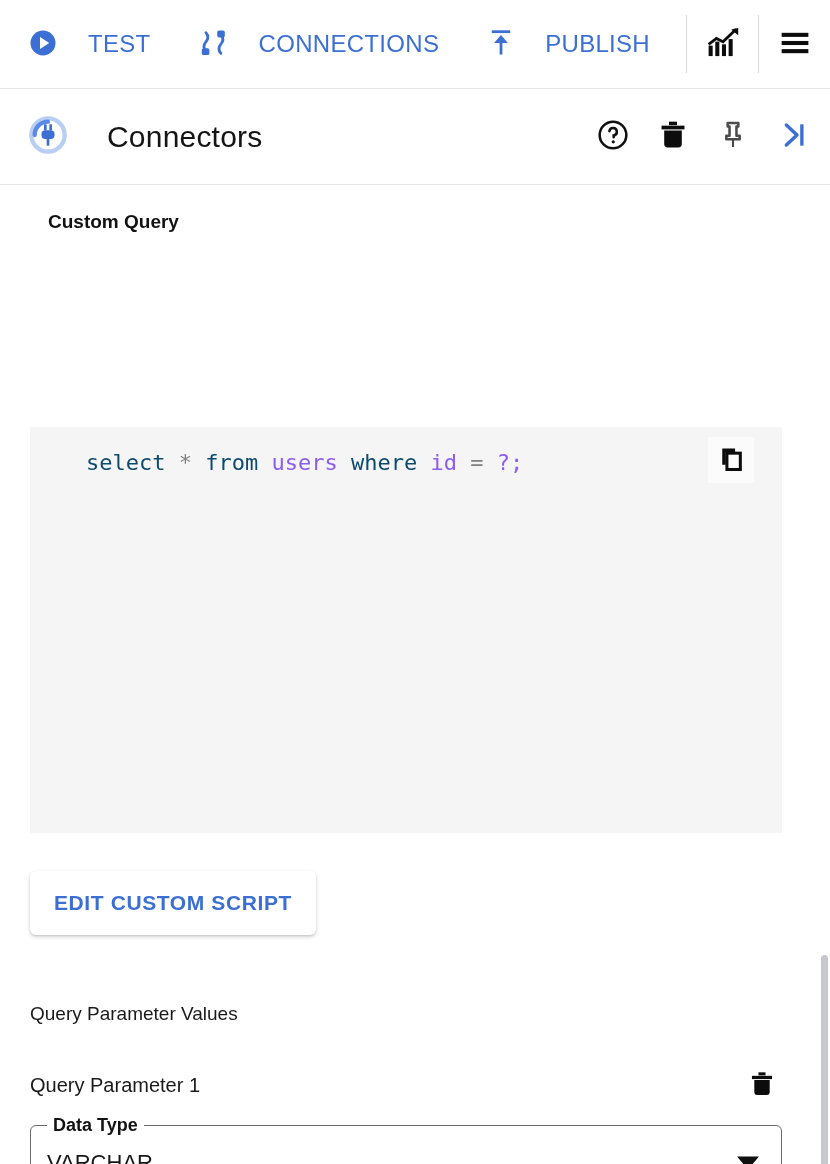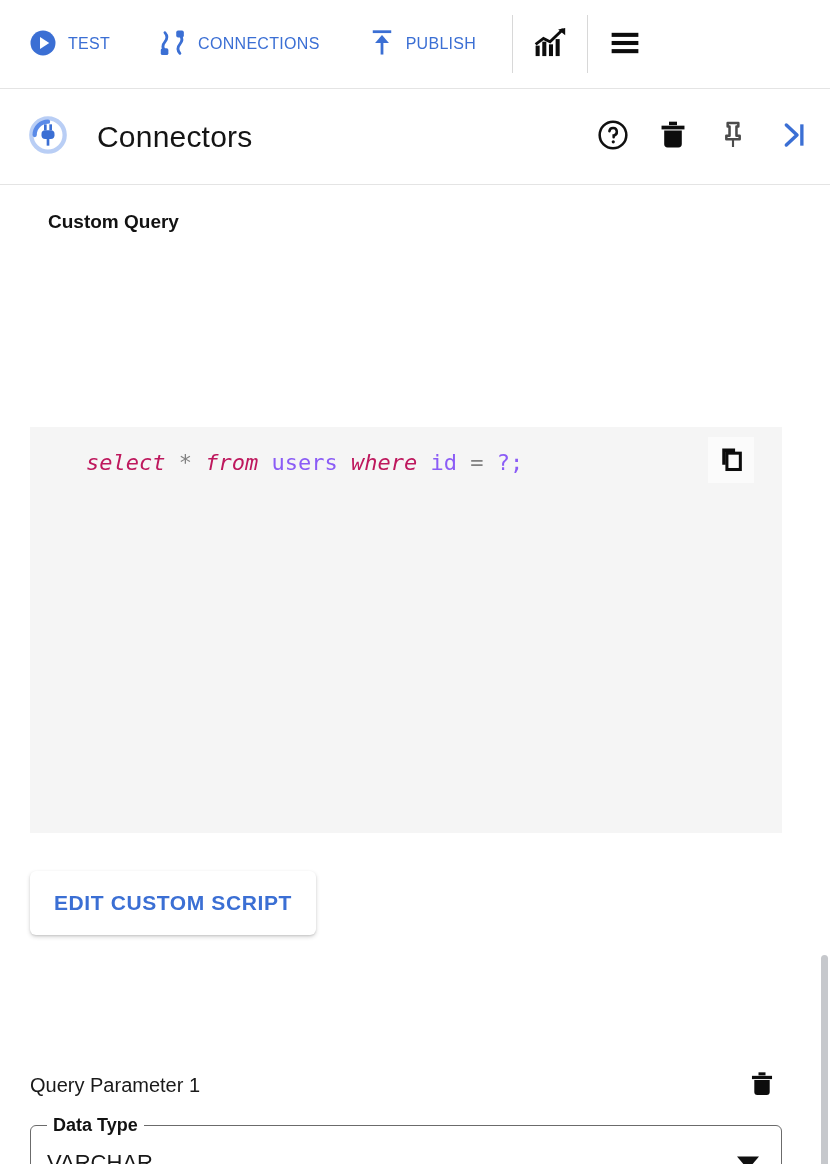--- a/index.html
+++ b/index.html
@@ -29,25 +29,26 @@
     align-items: center;
     gap: 10px;
     height: 48px;
     padding: 0 12px;
     color: #3b6fd4;
     background: transparent;
     border: none;
     cursor: pointer;
   }
   .tool-btn .label {
-    font-size: 16px;
+    font-size: 24px;
     font-weight: 500;
     letter-spacing: 0.3px;
     color: #3b6fd4;
     white-space: nowrap;
+    margin-left: 20px;
   }
 
   .tb-sep {
     width: 1px;
     height: 58px;
     background: #d8d8d8;
     flex: 0 0 auto;
   }
 
   .icon-only {
@@ -69,21 +70,21 @@
     background: #ffffff;
     border-bottom: 1px solid #e4e4e4;
     display: flex;
     align-items: center;
     padding: 0 14px 0 28px;
   }
   .panel-title {
     font-size: 30px;
     font-weight: 400;
     color: #141414;
-    margin-left: 29px;
+    margin-left: 39px;
     letter-spacing: 0.2px;
   }
   .panel-actions {
     margin-left: auto;
     display: flex;
     align-items: center;
     gap: 14px;
   }
   .hdr-icon {
     width: 46px;
@@ -125,21 +126,21 @@
   .code-line {
     position: absolute;
     left: 56px;
     top: 21px;
     font-family: "DejaVu Sans Mono", "Liberation Mono", monospace;
     font-size: 22px;
     line-height: 30px;
     white-space: pre;
     color: #1c1c1c;
   }
-  .kw  { color: #be185d; font-style: italic; }
+  .kw  { color: #0c4a6e; }
   .op  { color: #808080; }
   .idn { color: #8b5cf6; }
 
   .copy-btn {
     position: absolute;
     right: 28px;
     top: 10px;
     width: 46px;
     height: 46px;
     background: #fbfbfb;
@@ -394,20 +395,21 @@
         <svg width="28" height="28" viewBox="0 0 24 24">
           <path d="M4.5 3 h11 v3 h-8 v11 h-3 z" fill="#0c0c0c"></path>
           <rect x="8.5" y="7" width="11.5" height="14" fill="none" stroke="#0c0c0c" stroke-width="2.6"></rect>
         </svg>
       </span>
     </button>
   </div>
 
   <button class="edit-script-btn">EDIT CUSTOM SCRIPT</button>
 
+  <div class="params-title">Query Parameter Values</div>
 
   <div class="param-row">
     <span class="param-name">Query Parameter 1</span>
     <button class="param-del">
       <span>
         <svg width="26" height="28" viewBox="0 0 22 24">
           <rect x="8" y="2" width="6" height="2.6" fill="#0c0c0c"></rect>
           <rect x="2.4" y="5" width="17.2" height="2.8" fill="#0c0c0c"></rect>
           <path d="M4.4 8.6 h13.2 v10.2 a2.6 2.6 0 0 1 -2.6 2.6 h-8 a2.6 2.6 0 0 1 -2.6 -2.6 z" fill="#0c0c0c"></path>
         </svg>

